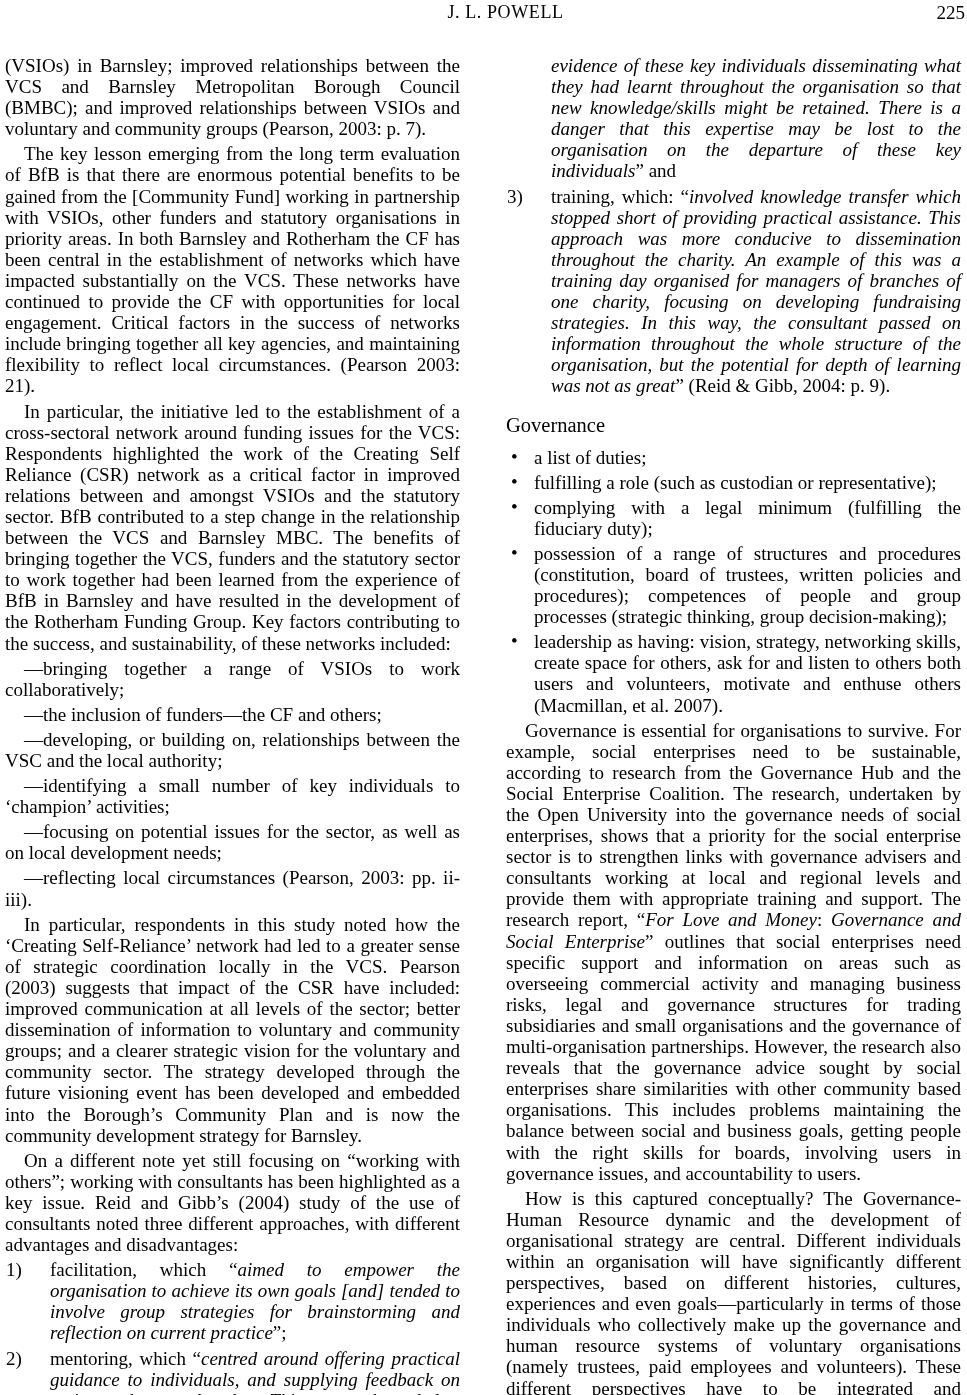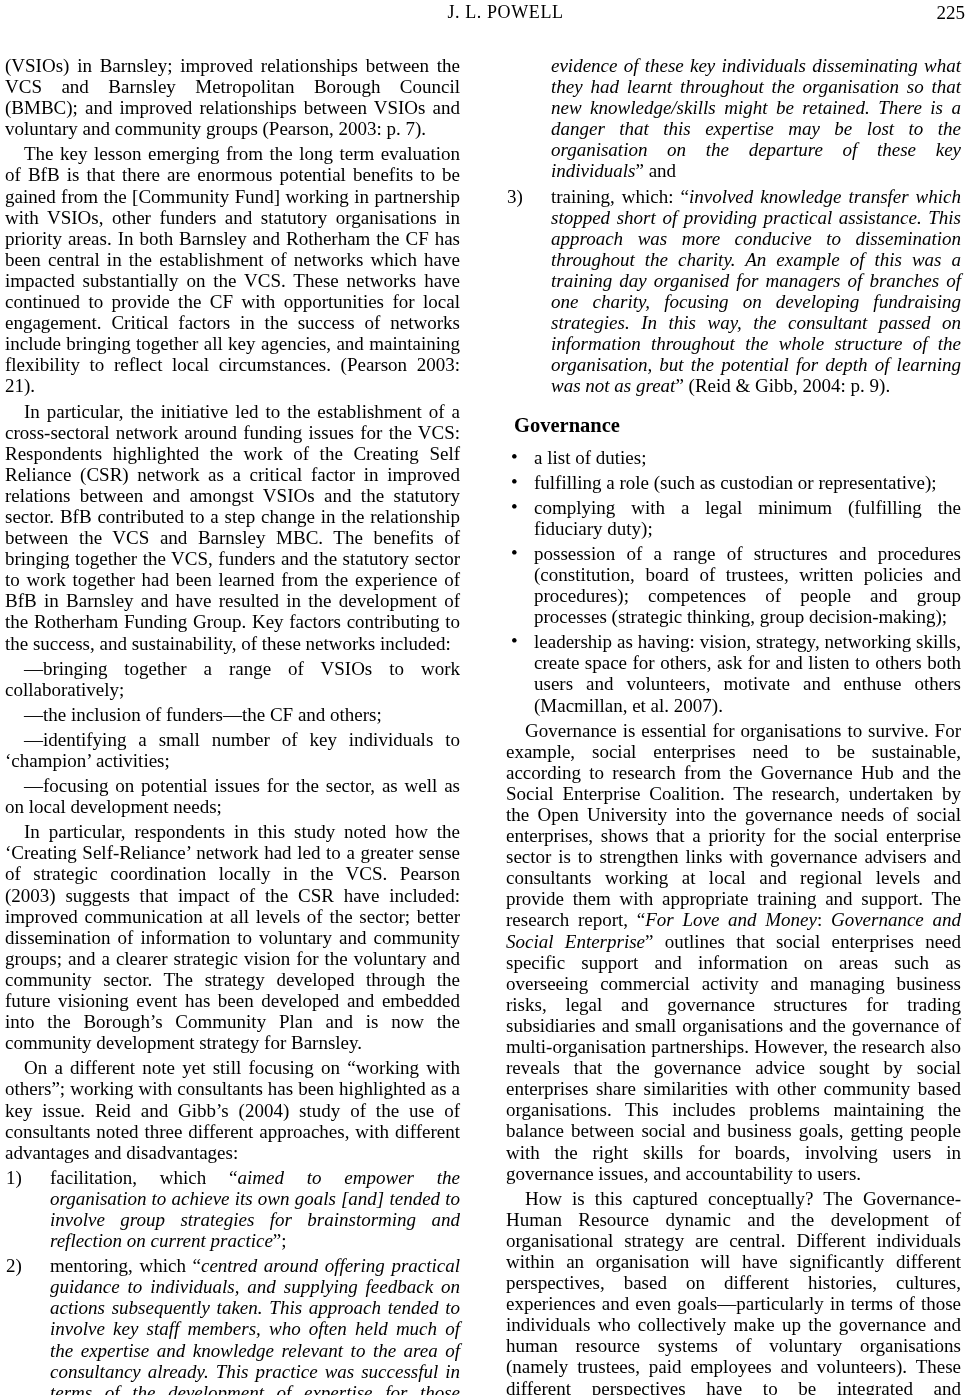--- a/index.html
+++ b/index.html
@@ -28,41 +28,43 @@
 
   .blk { margin: 4px; padding: 0; }
   .p, .dash { text-indent: 19px; }
   .p-cont { text-indent: 0; }
   .num { position: relative; padding-left: 45px; text-indent: 0; }
   .num-label { position: absolute; left: 1px; top: 0; font-style: normal; }
   .quote-cont { padding-left: 45px; text-indent: 0; }
   .bullet { position: relative; padding-left: 28px; text-indent: 0; }
   .bullet-marker { position: absolute; left: 5px; top: -1px; }
   .heading {
-    font-size: 20.5px; font-weight: bold; line-height: 22px;
-    margin: 17px 0 11px 12px; text-align: left; text-indent: 0;
+    font-size: 20.5px; font-weight: normal; line-height: 22px;
+    margin: 17px 0 11px 4px; text-align: left; text-indent: 0;
   }
   em { font-style: italic; }
 </style>
 </head>
 <body>
 
 <header class="page-header">
   <div class="running-title">J. L. POWELL</div>
   <div class="page-number">225</div>
 </header>
 
 <section class="column col-left">
     <p class="blk p-cont"><span>(VSIOs) in Barnsley; improved relationships between the VCS and Barnsley Metropolitan Borough Council (BMBC); and improved relationships between VSIOs and voluntary and community groups (Pearson, 2003: p. 7).</span></p>
     <p class="blk p"><span>The key lesson emerging from the long term evaluation of BfB is that there are enormous potential benefits to be gained from the [Community Fund] working in partnership with VSIOs, other funders and statutory organisations in priority areas. In both Barnsley and Rotherham the CF has been central in the establishment of networks which have impacted substantially on the VCS. These networks have continued to provide the CF with opportunities for local engagement. Critical factors in the success of networks include bringing together all key agencies, and maintaining flexibility to reflect local circumstances. (Pearson 2003: 21).</span></p>
     <p class="blk p"><span>In particular, the initiative led to the establishment of a cross-sectoral network around funding issues for the VCS: Respondents highlighted the work of the Creating Self Reliance (CSR) network as a critical factor in improved relations between and amongst VSIOs and the statutory sector. BfB contributed to a step change in the relationship between the VCS and Barnsley MBC. The benefits of bringing together the VCS, funders and the statutory sector to work together had been learned from the experience of BfB in Barnsley and have resulted in the development of the Rotherham Funding Group. Key factors contributing to the success, and sustainability, of these networks included:</span></p>
     <p class="blk dash"><span>—bringing together a range of VSIOs to work collaboratively;</span></p>
     <p class="blk dash"><span>—the inclusion of funders—the CF and others;</span></p>
+    <p class="blk dash"><span>—developing, or building on, relationships between the VSC and the local authority;</span></p>
     <p class="blk dash"><span>—identifying a small number of key individuals to ‘champion’ activities;</span></p>
     <p class="blk dash"><span>—focusing on potential issues for the sector, as well as on local development needs;</span></p>
+    <p class="blk dash"><span>—reflecting local circumstances (Pearson, 2003: pp. ii-iii).</span></p>
     <p class="blk p"><span>In particular, respondents in this study noted how the ‘Creating Self-Reliance’ network had led to a greater sense of strategic coordination locally in the VCS. Pearson (2003) suggests that impact of the CSR have included: improved communication at all levels of the sector; better dissemination of information to voluntary and community groups; and a clearer strategic vision for the voluntary and community sector. The strategy developed through the future visioning event has been developed and embedded into the Borough’s Community Plan and is now the community development strategy for Barnsley.</span></p>
     <p class="blk p"><span>On a different note yet still focusing on “working with others”; working with consultants has been highlighted as a key issue. Reid and Gibb’s (2004) study of the use of consultants noted three different approaches, with different advantages and disadvantages:</span></p>
     <p class="blk num"><span class="num-label">1)</span><span>facilitation, which “</span><em>aimed to empower the organisation to achieve its own goals [and] tended to involve group strategies for brainstorming and reflection on current practice</em><span>”;</span></p>
     <p class="blk num"><span class="num-label">2)</span><span>mentoring, which “</span><em>centred around offering practical guidance to individuals, and supplying feedback on actions subsequently taken. This approach tended to involve key staff members, who often held much of the expertise and knowledge relevant to the area of consultancy already. This practice was successful in terms of the development of expertise for those individuals who worked closely with the consultants. However, there was little</em></p>
   </section>
 <section class="column col-right">
     <p class="blk quote-cont"><em>evidence of these key individuals disseminating what they had learnt throughout the organisation so that new knowledge/skills might be retained. There is a danger that this expertise may be lost to the organisation on the departure of these key individuals</em><span>” and</span></p>
     <p class="blk num"><span class="num-label">3)</span><span>training, which: “</span><em>involved knowledge transfer which stopped short of providing practical assistance. This approach was more conducive to dissemination throughout the charity. An example of this was a training day organised for managers of branches of one charity, focusing on developing fundraising strategies. In this way, the consultant passed on information throughout the whole structure of the organisation, but the potential for depth of learning was not as great</em><span>” (Reid &amp; Gibb, 2004: p. 9).</span></p>
     <h2 class="blk heading"><span>Governance</span></h2>
     <p class="blk bullet"><span class="bullet-marker">•</span><span>a list of duties;</span></p>

